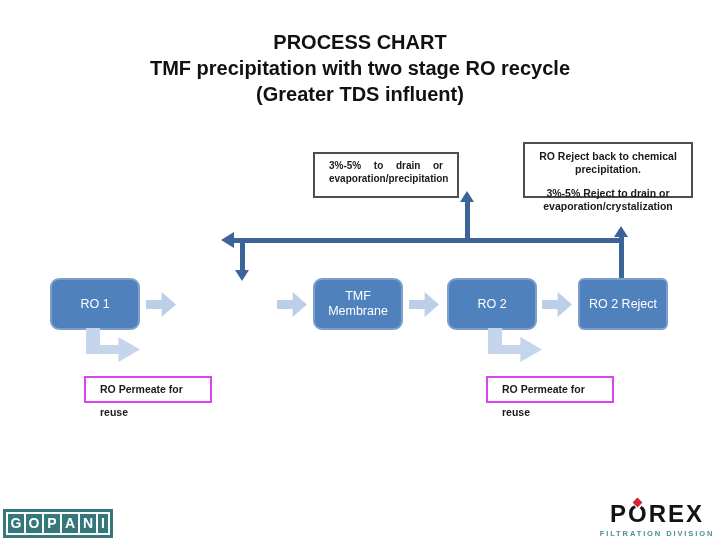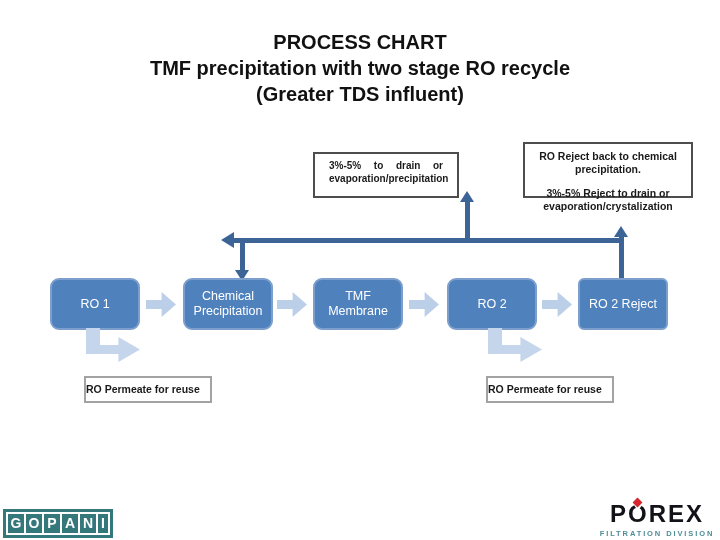--- a/index.html
+++ b/index.html
@@ -31,22 +31,22 @@
             border-top:11px solid #3c6496;}
   
   .notebox{position:absolute;background:#fff;border:2px solid #4d4d4d;box-sizing:border-box;
            font-weight:bold;color:#1a1a1a;}
   .note-drain{left:313px;top:152px;width:146px;height:46px;font-size:10px;line-height:13px;
               padding:5px 14px;text-align:justify;}
   .note-reject{left:523px;top:142px;width:170px;height:56px;font-size:10.5px;line-height:13px;
                padding:6px 6px;text-align:center;}
   .note-reject p{margin:0;}
   .note-reject p + p{margin-top:11px;}
-  .note-permeate{width:128px;height:27px;border:2px solid #a3a3a3;font-size:10.5px;
-                 line-height:23px;padding-left:0;top:376px;}
+  .note-permeate{width:128px;height:27px;border:2px solid #d946ef;font-size:10.5px;
+                 line-height:23px;padding-left:14px;top:376px;}
   
   .gopani{position:absolute;left:3px;top:509px;width:110px;height:29px;box-sizing:border-box;
           border:3px solid #35787c;background:#fff;padding:2px;display:flex;gap:2px;}
   .gopani .cell{flex:1;background:#35787c;color:#fff;font-weight:bold;font-size:14px;
           line-height:19px;text-align:center;}
   .gopani .cell.narrow{flex:0 0 10px;}
   
   .porex{position:absolute;left:596px;top:500px;width:122px;text-align:center;}
   .porex .brand{font-size:24px;line-height:28px;font-weight:900;color:#121218;
                 letter-spacing:2px;white-space:nowrap;}
@@ -79,21 +79,20 @@
   <div class="vline" style="left:619px;top:237px;height:41px;"></div>
   <div class="tri tri-up" style="left:614px;top:226px;"></div>
 
   <div class="notebox note-drain">3%-5% to drain or evaporation/precipitation</div>
   <div class="notebox note-reject">
     <p>RO Reject back to chemical precipitation.</p>
     <p>3%-5% Reject to drain or evaporation/crystalization</p>
   </div>
 
   <div class="node" style="left:50px;">RO 1</div>
-  <div class="node" style="left:183px;">Chemical Precipitation</div>
   <div class="node" style="left:313px;">TMF Membrane</div>
   <div class="node" style="left:447px;">RO 2</div>
   <div class="node" style="left:578px;border-radius:6px;">RO 2 Reject</div>
 
   <div class="flow-arrow" style="left:146px;"></div>
   <div class="flow-arrow" style="left:277px;"></div>
   <div class="flow-arrow" style="left:409px;"></div>
   <div class="flow-arrow" style="left:542px;"></div>
 
   <div class="elbow" style="left:86px;"></div>

